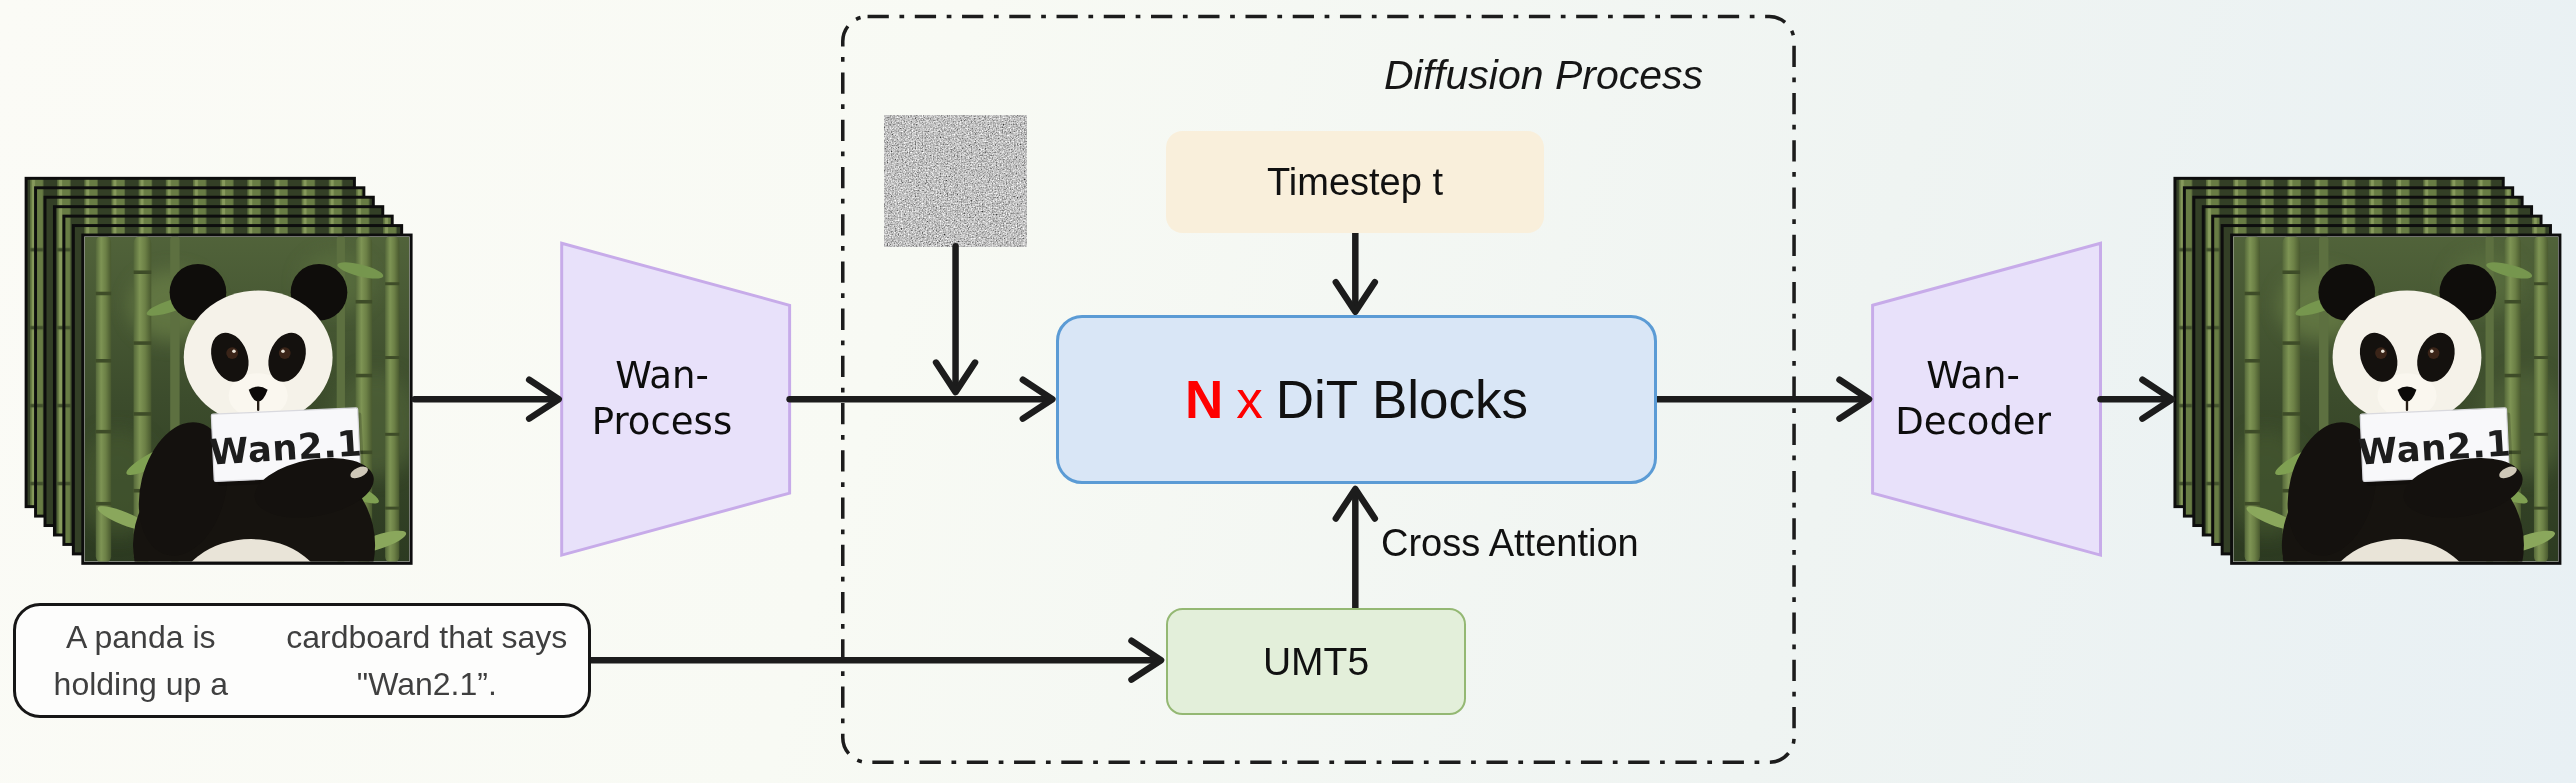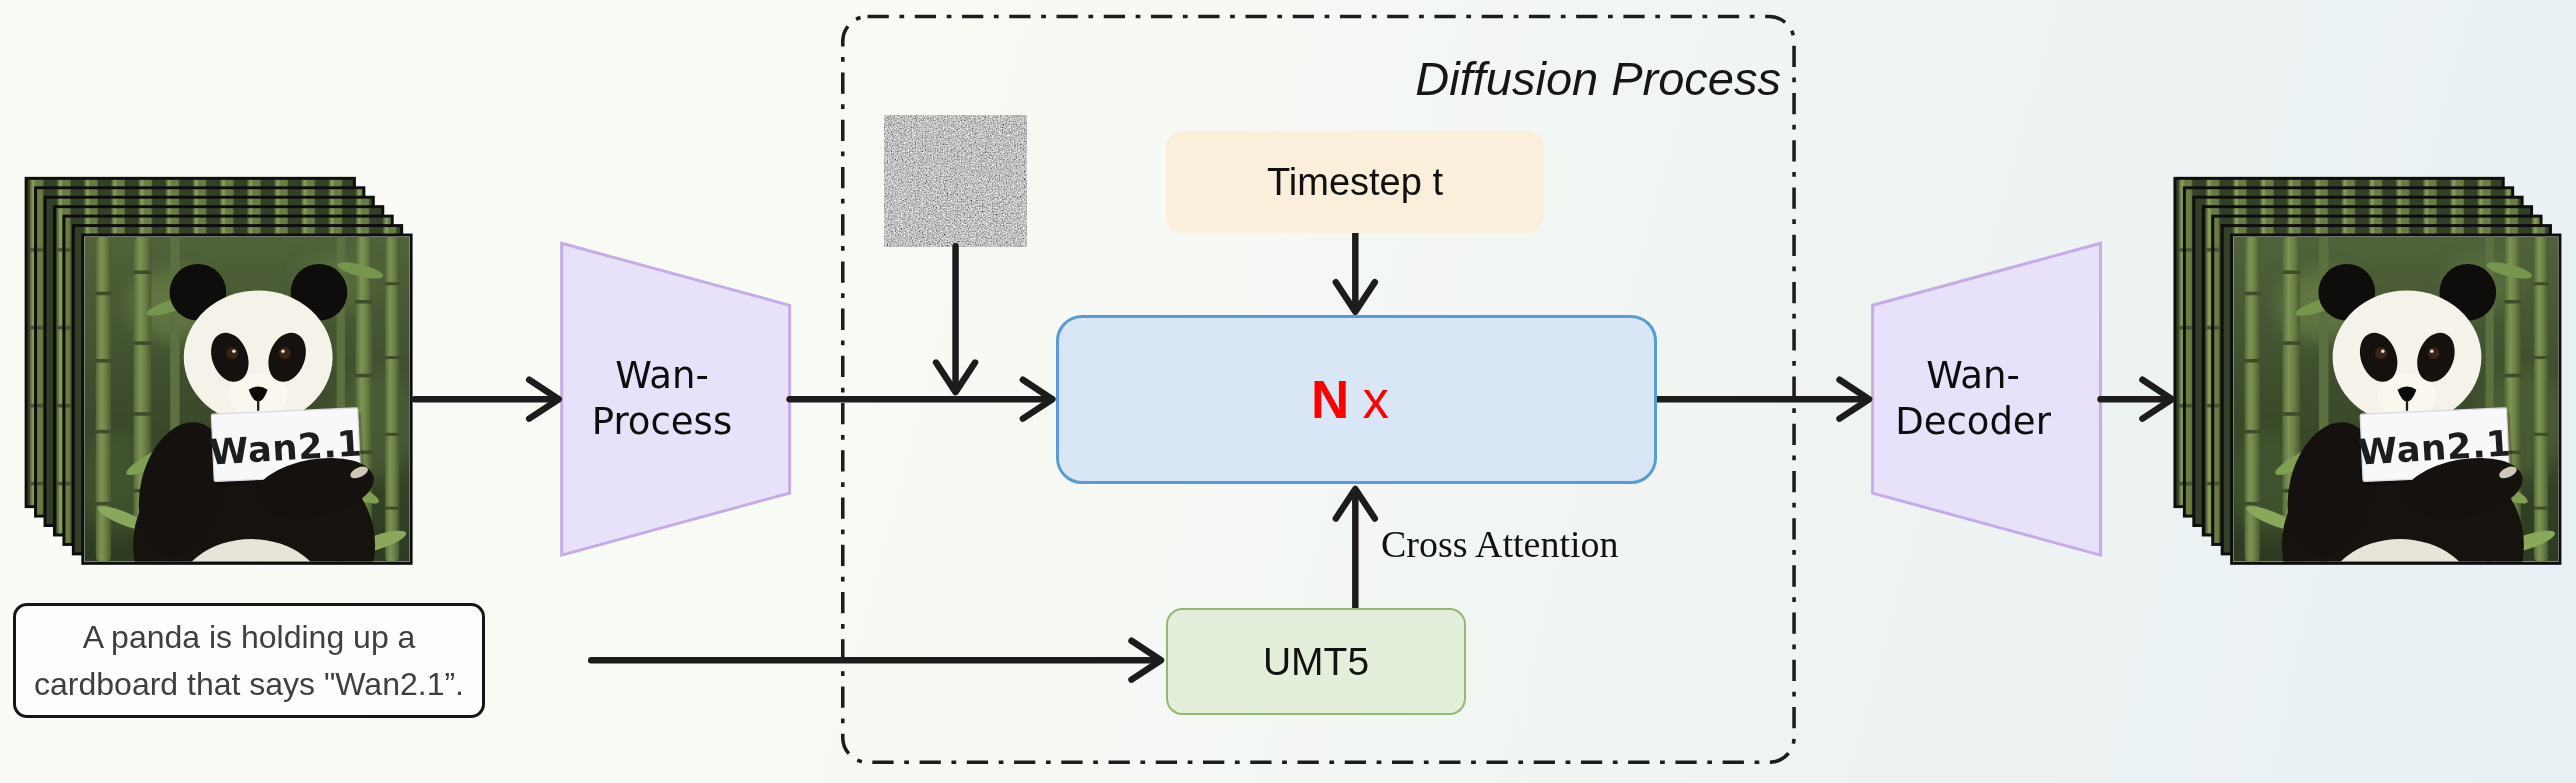--- a/index.html
+++ b/index.html
@@ -8,22 +8,22 @@
     width:2576px;height:783px;
     overflow:hidden;
     background:linear-gradient(105deg,#fbfbf6 0%,#f8faf4 35%,#eff4f2 70%,#e8f0f4 100%);
     font-family:"Liberation Sans",sans-serif;
   }
   .layer{position:absolute;left:0;top:0;width:2576px;height:783px;}
 
   .node{position:absolute;display:flex;align-items:center;justify-content:center;text-align:center;box-sizing:border-box;}
 
   .title{
-    position:absolute;left:1358px;top:53px;width:423px;
-    text-align:right;font-style:italic;font-size:47px;line-height:1.1;color:#161616;
+    position:absolute;left:1280px;top:53px;width:423px;
+    text-align:right;font-style:italic;font-size:41px;line-height:1.1;color:#161616;
   }
 
   .vae-label{
     position:absolute;width:200px;height:312px;top:243px;
     display:flex;flex-direction:column;align-items:center;justify-content:center;
     font-family:"DejaVu Sans",sans-serif;font-size:37px;line-height:1.25;color:#0d0d0d;
   }
   .vae-label.enc{left:562px;}
   .vae-label.dec{left:1873px;}
 
@@ -38,26 +38,26 @@
   }
   .dit .n{font-weight:bold;color:#fe0000;}
   .dit .times{color:#fe0000;padding:0 13px;}
   .umt5{
     left:1166px;top:608px;width:300px;height:107px;
     background:#e3efda;border:2.4px solid #94b873;border-radius:16.5px;
     font-size:39px;color:#111;
   }
   .cross-attn{
     position:absolute;left:1381px;top:522px;width:354px;
-    font-size:38px;color:#111;text-align:left;font-family:Liberation Serif, serif;
+    font-size:38px;color:#111;text-align:left;
   }
   .prompt{
-    left:13px;top:603px;width:472px;height:115px;
-    background:#fdfdfc;border:3.5px solid #161616;border-radius:14px;
-    flex-direction:column;font-size:32px;line-height:1.45;color:#3f3f3f;
+    left:13px;top:603px;width:578px;height:115px;
+    background:#fdfdfc;border:3.5px solid #161616;border-radius:27px;
+    flex-direction:row;font-size:32px;line-height:1.45;color:#3f3f3f;
   }
 </style>
 </head>
 <body>
 
 <div class="canvas">
 
   <svg class="layer" viewBox="0 0 4362 1326" aria-hidden="true">
     <defs>
 
@@ -236,20 +236,21 @@
     <span>Decoder</span>
   </div>
 
   <div class="node timestep">
     <span>Timestep t</span>
   </div>
 
   <div class="node dit">
     <span class="n">N</span>
     <span class="times">x</span>
+    <span>DiT Blocks</span>
   </div>
 
   <div class="cross-attn">Cross Attention</div>
 
   <div class="node umt5">
     <span>UMT5</span>
   </div>
 
   <div class="node prompt">
     <span>A panda is holding up a</span>

